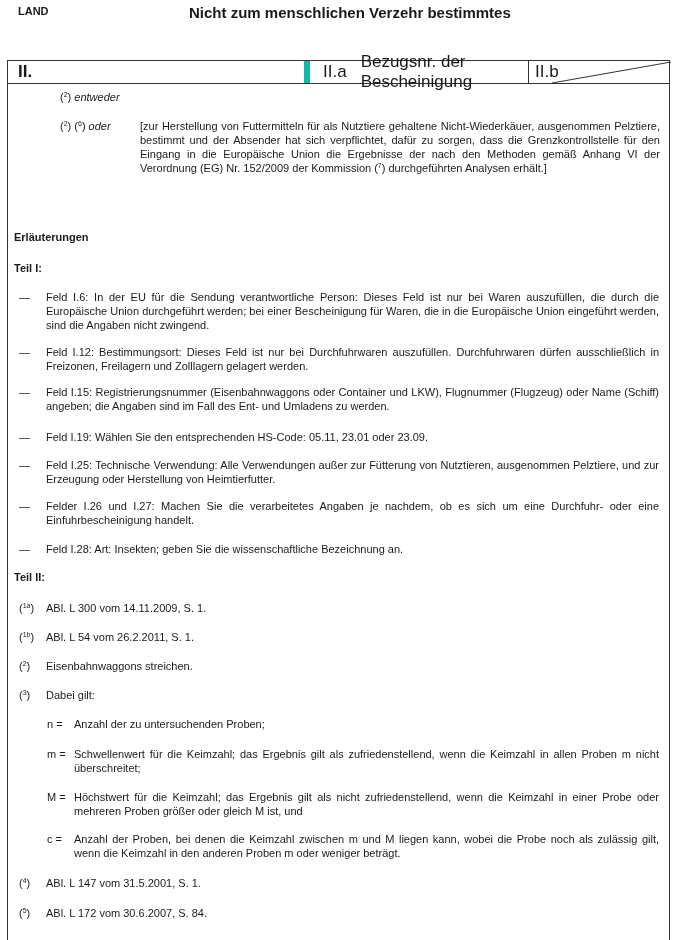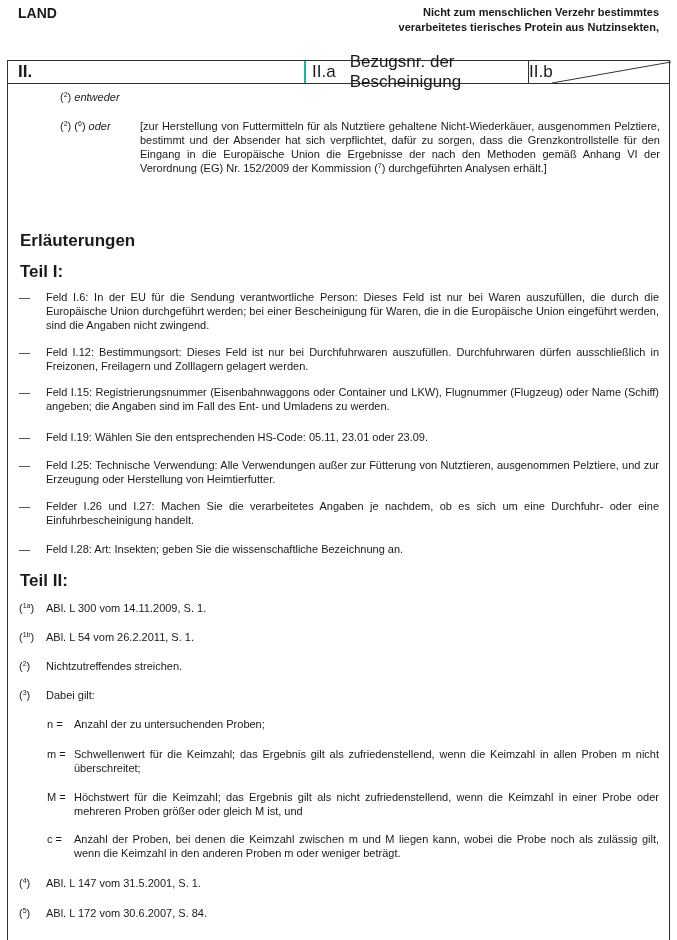--- a/index.html
+++ b/index.html
@@ -5,72 +5,71 @@
     * { box-sizing: border-box; margin: 0; padding: 0; }
     html, body { width: 677px; height: 940px; overflow: hidden; background: #ffffff; }
     body {
       font-family: "Liberation Sans", sans-serif;
       font-size: 11px;
       color: #1a1a1a;
       position: relative;
     }
     .header-land {
       position: absolute; left: 18px; top: 5px;
-      font-weight: bold; font-size: 14px;
+      font-weight: bold; font-size: 11px;
     }
     .header-title {
       position: absolute; right: 18px; top: 5px;
-      font-weight: bold; font-size: 11px; text-align: right;
+      font-weight: bold; font-size: 15px; 
       line-height: 15px; width: 470px;
     }
     .header-title div { white-space: nowrap; }
     .frame {
       position: absolute; left: 7px; top: 60px; width: 663px; height: 900px;
       border-left: 1.5px solid #333; border-right: 1.5px solid #333; border-top: 1.5px solid #333;
     }
     .section-row {
       position: absolute; left: 0; top: 0; width: 100%; height: 23px;
       border-bottom: 1.5px solid #333;
     }
     .section-row .cell {
       position: absolute; top: 0; height: 100%; display: flex; align-items: center;
       font-size: 17px;
     }
     .sec-num { left: 10px; font-weight: bold; }
     .sec-title { left: 66px; font-weight: bold; }
-    .sec-a { left: 296px; width: 224px; border-left: 2px solid #14b8a6; padding-left: 6px; }
+    .sec-a { left: 296px; width: 224px; border-left: 6px solid #14b8a6; padding-left: 13px; }
     .sec-a .lbl2 { margin-left: 14px; }
-    .sec-b { left: 520px; width: 143px; border-left: 1px solid #333; }
+    .sec-b { left: 520px; width: 143px; border-left: 1px solid #333; padding-left: 6px; }
     .diag { position: absolute; left: 520px; top: 0; width: 143px; height: 23px; }
     .opt {
       position: absolute; left: 52px; width: 600px; font-size: 11px; line-height: 14px;
     }
     .opt .lab { position: absolute; left: 0; top: 0; white-space: nowrap; }
     .opt .lab i { font-style: italic; }
     .opt .txt { margin-left: 80px; text-align: justify; }
     sup { font-size: 7px; vertical-align: 4px; line-height: 0; }
-    .h { position: absolute; left: 12px; font-weight: bold; font-size: 17px; }
+    .h { position: absolute; left: 6px; font-weight: bold; font-size: 11px; }
     .item {
       position: absolute; left: 11px; width: 640px; font-size: 11px; line-height: 14px;
     }
     .item .dash { position: absolute; left: 0; top: 0; }
     .item .txt { margin-left: 27px; text-align: justify; }
     .def {
       position: absolute; left: 39px; width: 612px; font-size: 11px; line-height: 14px;
     }
     .def .sym { position: absolute; left: 0; top: 0; }
     .def .txt { margin-left: 27px; text-align: justify; }
   </style>
 </head>
 <body>
 
 <div class="header-land">LAND</div>
 <div class="header-title">
   <div>Nicht zum menschlichen Verzehr bestimmtes</div>
-  <div>verarbeitetes tierisches Protein aus Nutzinsekten,</div>
 </div>
 
 <div class="frame">
   <div class="section-row">
     <div class="cell sec-num">II.</div>
     <div class="cell sec-a">
       <span>II.a</span>
       <span class="lbl2">Bezugsnr. der Bescheinigung</span>
     </div>
     <div class="cell sec-b">
@@ -126,21 +125,21 @@
   <div class="item" style="top: 540px;">
     <span class="dash">(<sup>1a</sup>)</span>
     <div class="txt">ABl. L 300 vom 14.11.2009, S. 1.</div>
   </div>
   <div class="item" style="top: 569px;">
     <span class="dash">(<sup>1b</sup>)</span>
     <div class="txt">ABl. L 54 vom 26.2.2011, S. 1.</div>
   </div>
   <div class="item" style="top: 598px;">
     <span class="dash">(<sup>2</sup>)</span>
-    <div class="txt">Nichtzutreffendes streichen.</div>
+    <div class="txt">Eisenbahnwaggons streichen.</div>
   </div>
   <div class="item" style="top: 627px;">
     <span class="dash">(<sup>3</sup>)</span>
     <div class="txt">Dabei gilt:</div>
   </div>
 
   <div class="def" style="top: 656px;">
     <span class="sym">n =</span>
     <div class="txt">Anzahl der zu untersuchenden Proben;</div>
   </div>

